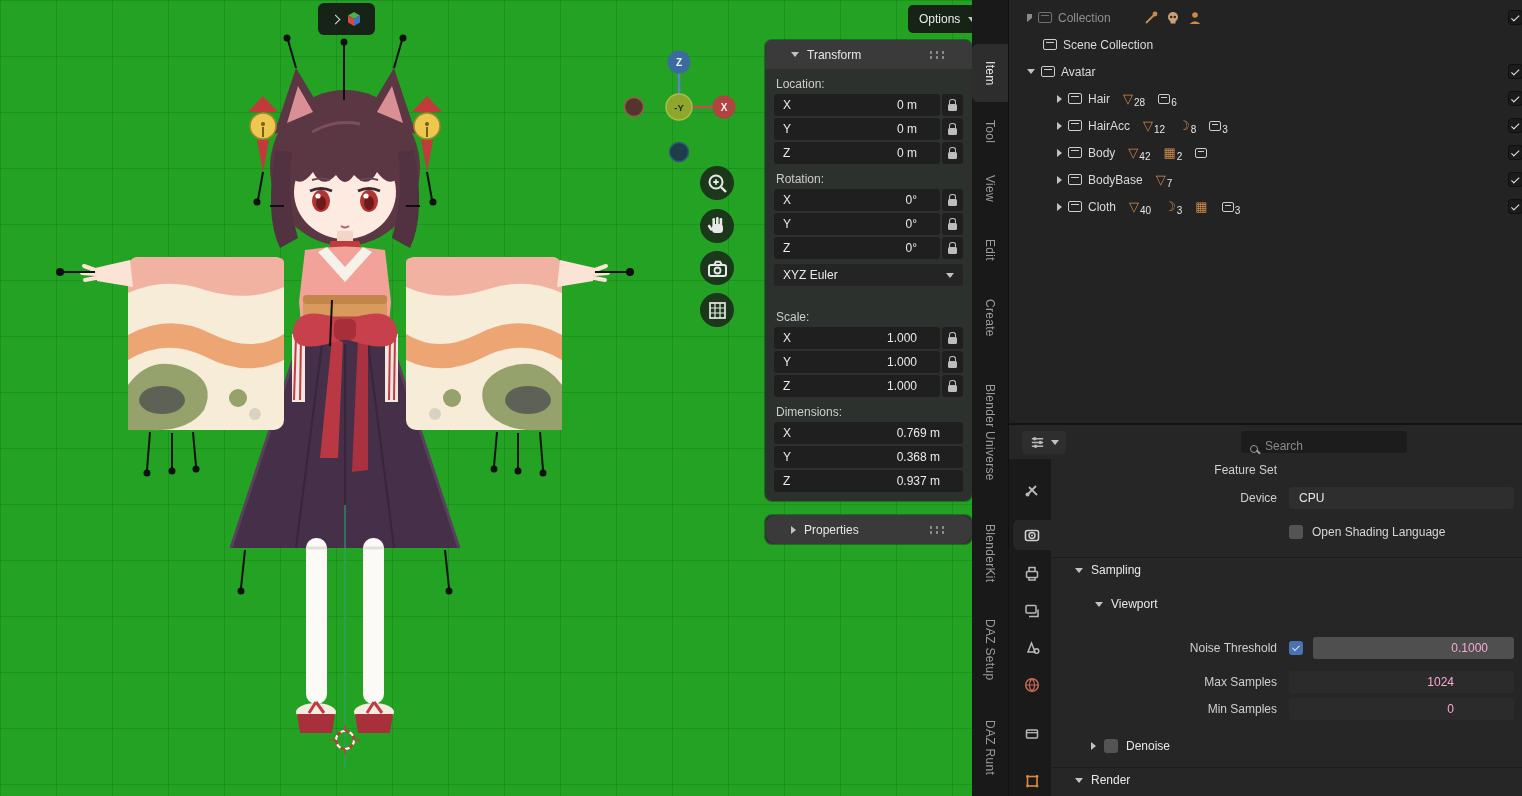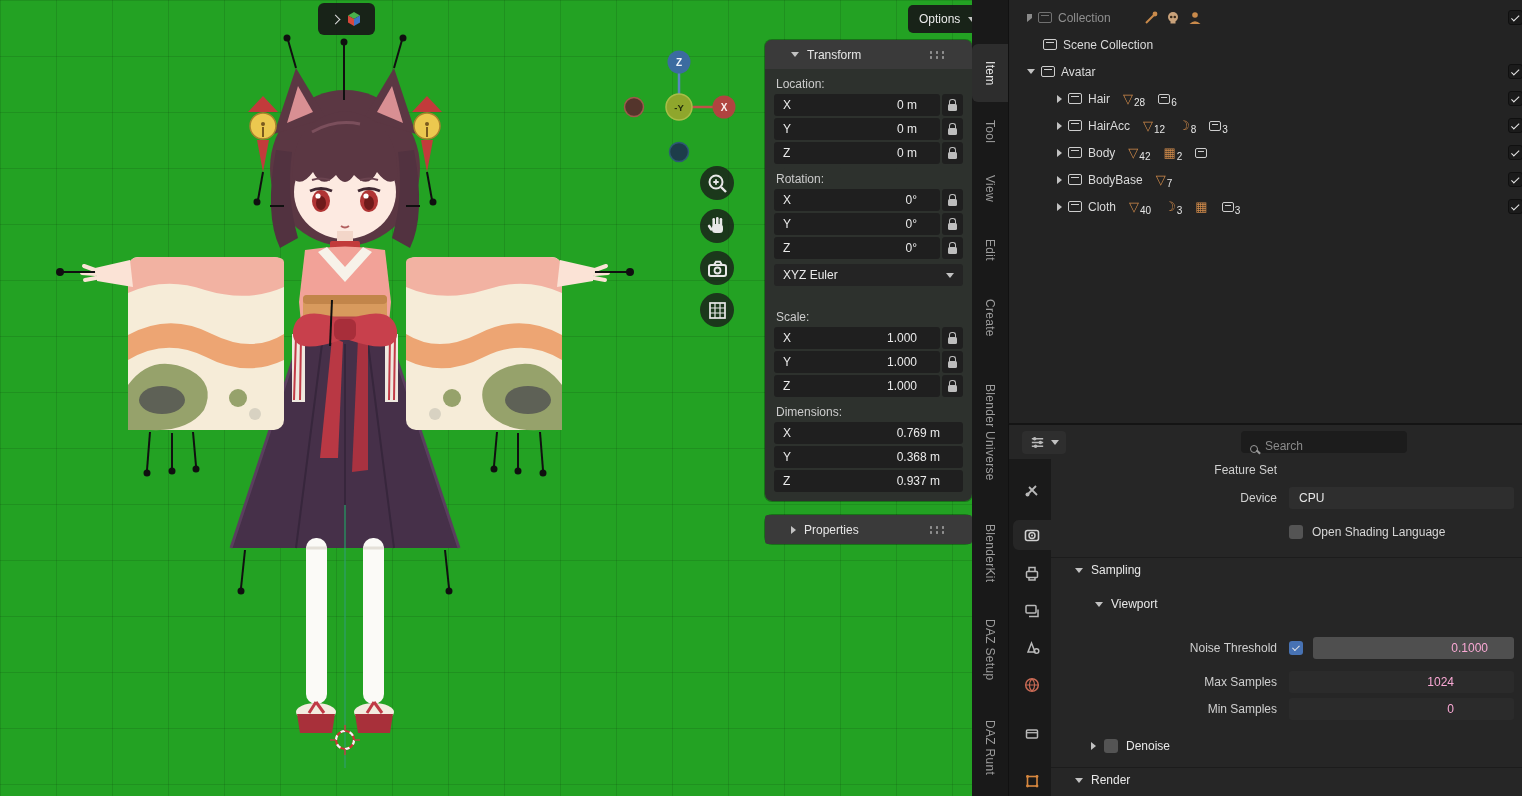--- a/index.html
+++ b/index.html
@@ -27,21 +27,21 @@
 
   .gizmo{position:absolute;left:617px;top:45px;cursor:pointer}
   .vbtn{position:absolute;left:700px;width:34px;height:34px;border-radius:50%;background:rgba(26,26,26,.78);
     display:flex;align-items:center;justify-content:center;cursor:pointer}
 
   
   .npanel{position:absolute;left:765px;top:40px;width:207px}
   .pbox{background:rgba(45,45,45,.97);border-radius:7px;margin-bottom:14px;padding-bottom:7px;box-shadow:0 0 0 1px rgba(0,0,0,.3)}
   .pbox.collapsed{padding-bottom:0}
   .phead{height:29px;display:flex;align-items:center;gap:8px;padding:0 26px;background:#3a3a3a;border-radius:7px 7px 0 0}
-  .pbox.collapsed .phead{border-radius:3px}
+  .pbox.collapsed .phead{border-radius:12px}
   .ptitle{flex:1;color:#e6e6e6}
   .grip{width:18px;height:10px;background-image:radial-gradient(circle,#909090 1.1px,transparent 1.25px);background-size:6px 5px}
   .seclabel{margin:8px 11px 3px;color:#cccccc}
   .axisrow{display:flex;gap:2px;margin:0 9px 2px;height:22px}
   .vfield{flex:1;background:#1f1f1f;border-radius:3px;display:flex;align-items:center;padding:0 9px;color:#eaeaea;cursor:pointer}
   .vfield .ax{width:18px}
   .vfield .val{flex:1;text-align:right;padding-right:14px}
   .lockbtn{width:21px;background:#1f1f1f;border-radius:3px;display:flex;align-items:center;justify-content:center;cursor:pointer}
   .lock{position:relative;width:9px;height:7px;background:#bdbdbd;border-radius:1.5px;margin-top:4px}
   .lock::before{content:"";position:absolute;left:1px;top:-5px;width:5px;height:5px;border:1.6px solid #bdbdbd;border-bottom:none;border-radius:3px 3px 0 0}

